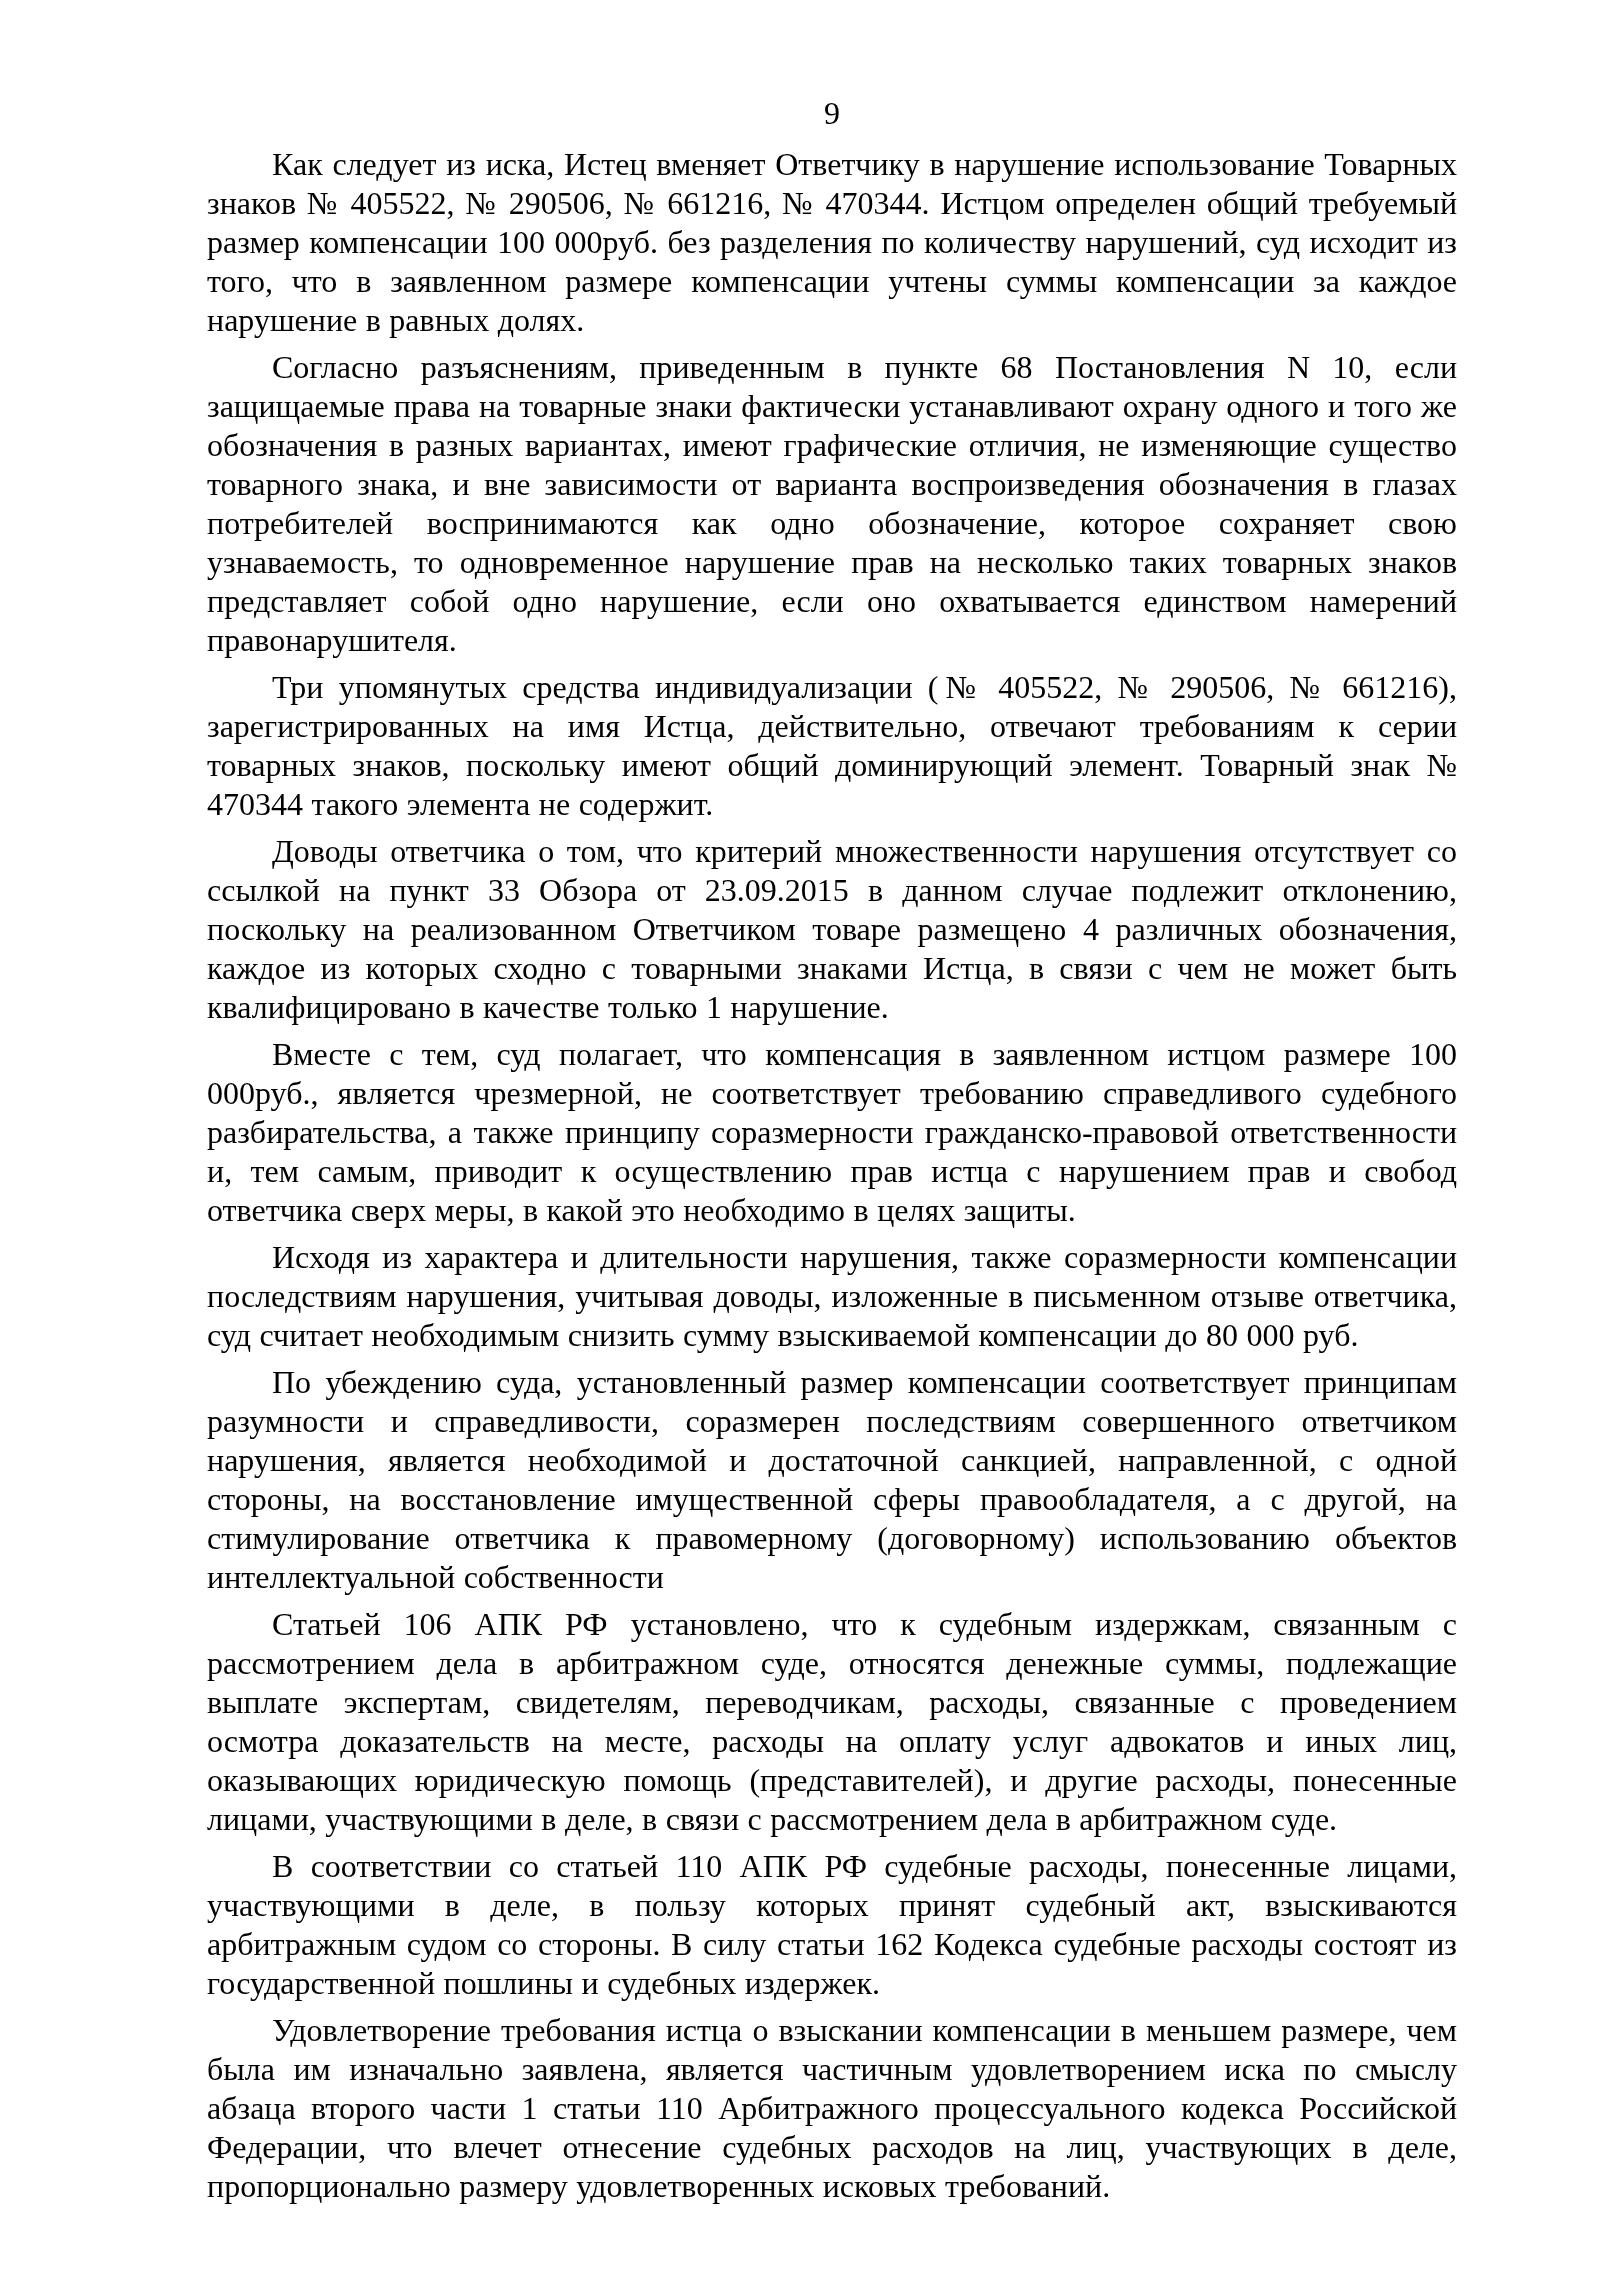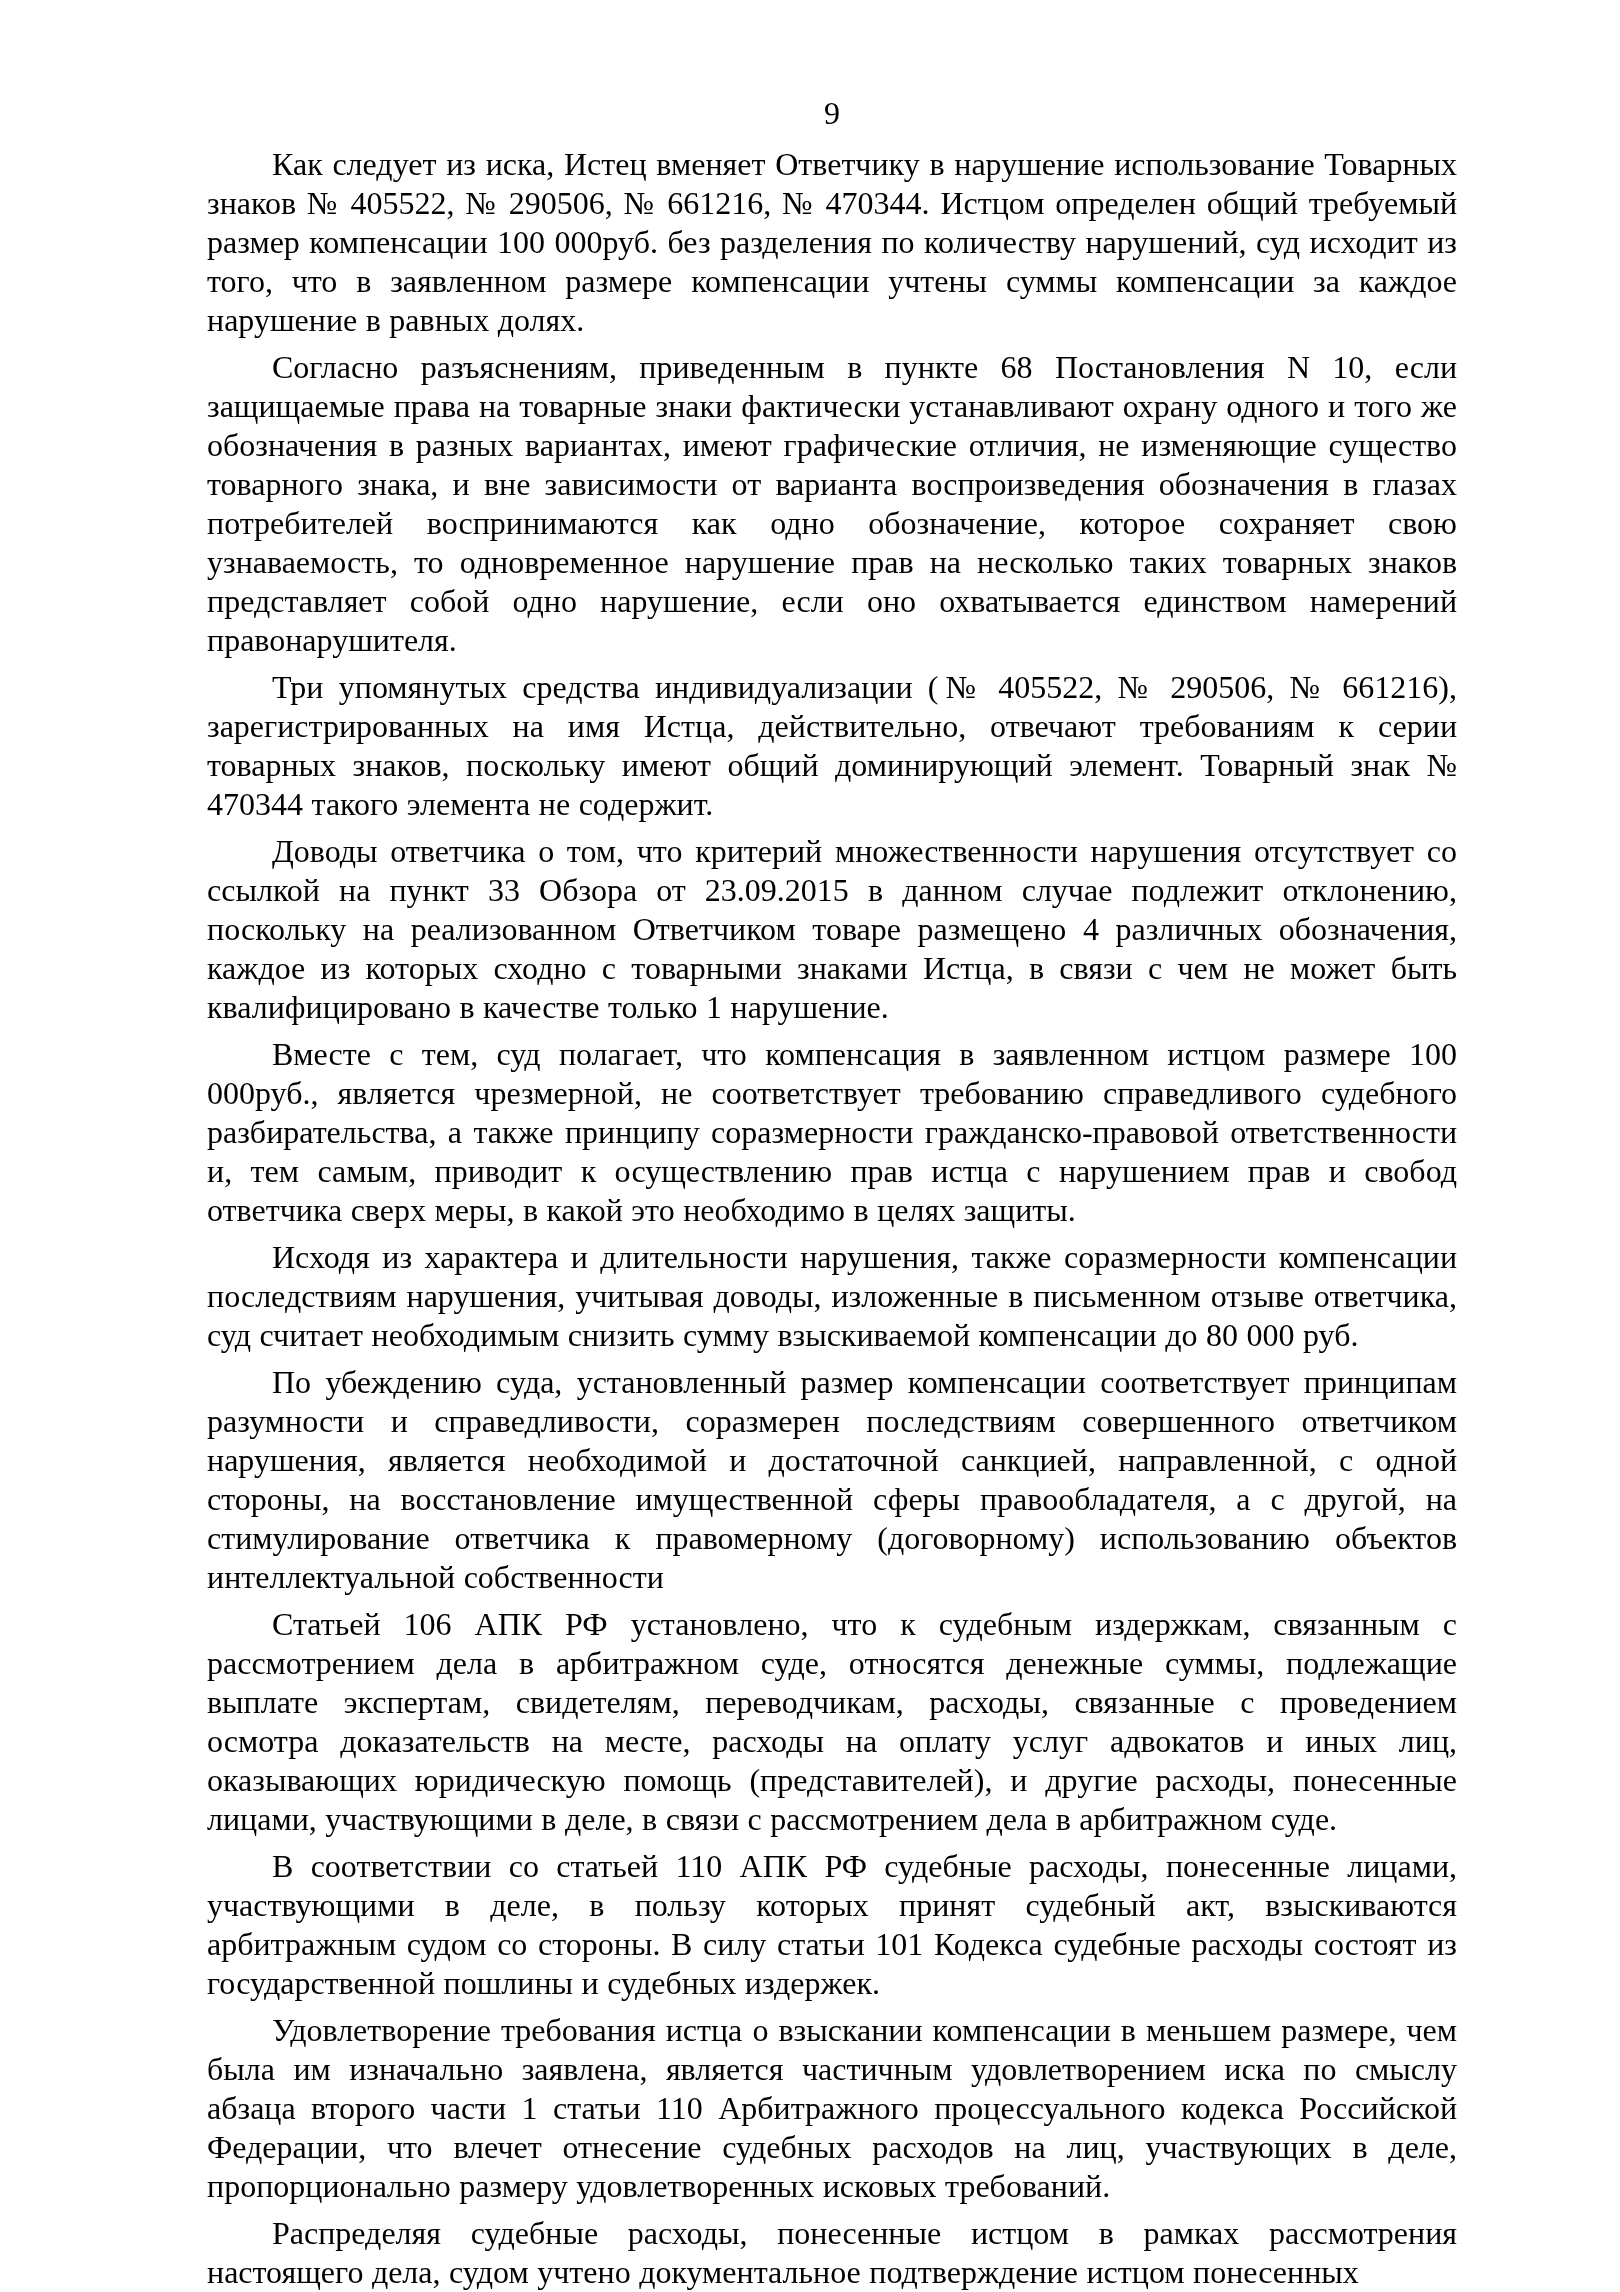--- a/index.html
+++ b/index.html
@@ -46,18 +46,17 @@
   <div class="content">
     <div class="page-number">9</div>
     <p>Как следует из иска, Истец вменяет Ответчику в нарушение использование Товарных знаков № 405522, № 290506, № 661216, № 470344. Истцом определен общий требуемый размер компенсации 100 000руб. без разделения по количеству нарушений, суд исходит из того, что в заявленном размере компенсации учтены суммы компенсации за каждое нарушение в равных долях.</p>
     <p>Согласно разъяснениям, приведенным в пункте 68 Постановления N 10, если защищаемые права на товарные знаки фактически устанавливают охрану одного и того же обозначения в разных вариантах, имеют графические отличия, не изменяющие существо товарного знака, и вне зависимости от варианта воспроизведения обозначения в глазах потребителей воспринимаются как одно обозначение, которое сохраняет свою узнаваемость, то одновременное нарушение прав на несколько таких товарных знаков представляет собой одно нарушение, если оно охватывается единством намерений правонарушителя.</p>
     <p>Три упомянутых средства индивидуализации (№ 405522, № 290506, № 661216), зарегистрированных на имя Истца, действительно, отвечают требованиям к серии товарных знаков, поскольку имеют общий доминирующий элемент. Товарный знак № 470344 такого элемента не содержит.</p>
     <p>Доводы ответчика о том, что критерий множественности нарушения отсутствует со ссылкой на пункт 33 Обзора от 23.09.2015 в данном случае подлежит отклонению, поскольку на реализованном Ответчиком товаре размещено 4 различных обозначения, каждое из которых сходно с товарными знаками Истца, в связи с чем не может быть квалифицировано в качестве только 1 нарушение.</p>
     <p>Вместе с тем, суд полагает, что компенсация в заявленном истцом размере 100 000руб., является чрезмерной, не соответствует требованию справедливого судебного разбирательства, а также принципу соразмерности гражданско-правовой ответственности и, тем самым, приводит к осуществлению прав истца с нарушением прав и свобод ответчика сверх меры, в какой это необходимо в целях защиты.</p>
     <p>Исходя из характера и длительности нарушения, также соразмерности компенсации последствиям нарушения, учитывая доводы, изложенные в письменном отзыве ответчика, суд считает необходимым снизить сумму взыскиваемой компенсации до 80 000 руб.</p>
     <p>По убеждению суда, установленный размер компенсации соответствует принципам разумности и справедливости, соразмерен последствиям совершенного ответчиком нарушения, является необходимой и достаточной санкцией, направленной, с одной стороны, на восстановление имущественной сферы правообладателя, а с другой, на стимулирование ответчика к правомерному (договорному) использованию объектов интеллектуальной собственности</p>
     <p><span class="u">Статьей 106</span><span> АПК РФ установлено, что к судебным издержкам, связанным с рассмотрением дела в арбитражном суде, относятся денежные суммы, подлежащие выплате экспертам, свидетелям, переводчикам, расходы, связанные с проведением осмотра доказательств на месте, расходы на оплату услуг адвокатов и иных лиц, оказывающих юридическую помощь (представителей), и другие расходы, понесенные лицами, участвующими в деле, в связи с рассмотрением дела в арбитражном суде.</span></p>
-    <p>В соответствии со статьей 110 АПК РФ судебные расходы, понесенные лицами, участвующими в деле, в пользу которых принят судебный акт, взыскиваются арбитражным судом со стороны. В силу статьи 101 Кодекса судебные расходы состоят из государственной пошлины и судебных издержек.</p>
+    <p>В соответствии со статьей 110 АПК РФ судебные расходы, понесенные лицами, участвующими в деле, в пользу которых принят судебный акт, взыскиваются арбитражным судом со стороны. В силу статьи 162 Кодекса судебные расходы состоят из государственной пошлины и судебных издержек.</p>
     <p>Удовлетворение требования истца о взыскании компенсации в меньшем размере, чем была им изначально заявлена, является частичным удовлетворением иска по смыслу абзаца второго части 1 статьи 110 Арбитражного процессуального кодекса Российской Федерации, что влечет отнесение судебных расходов на лиц, участвующих в деле, пропорционально размеру удовлетворенных исковых требований.</p>
-    <p>Распределяя судебные расходы, понесенные истцом в рамках рассмотрения настоящего дела, судом учтено документальное подтверждение истцом понесенных</p>
   </div>
 </div>
 
 
 </body></html>

